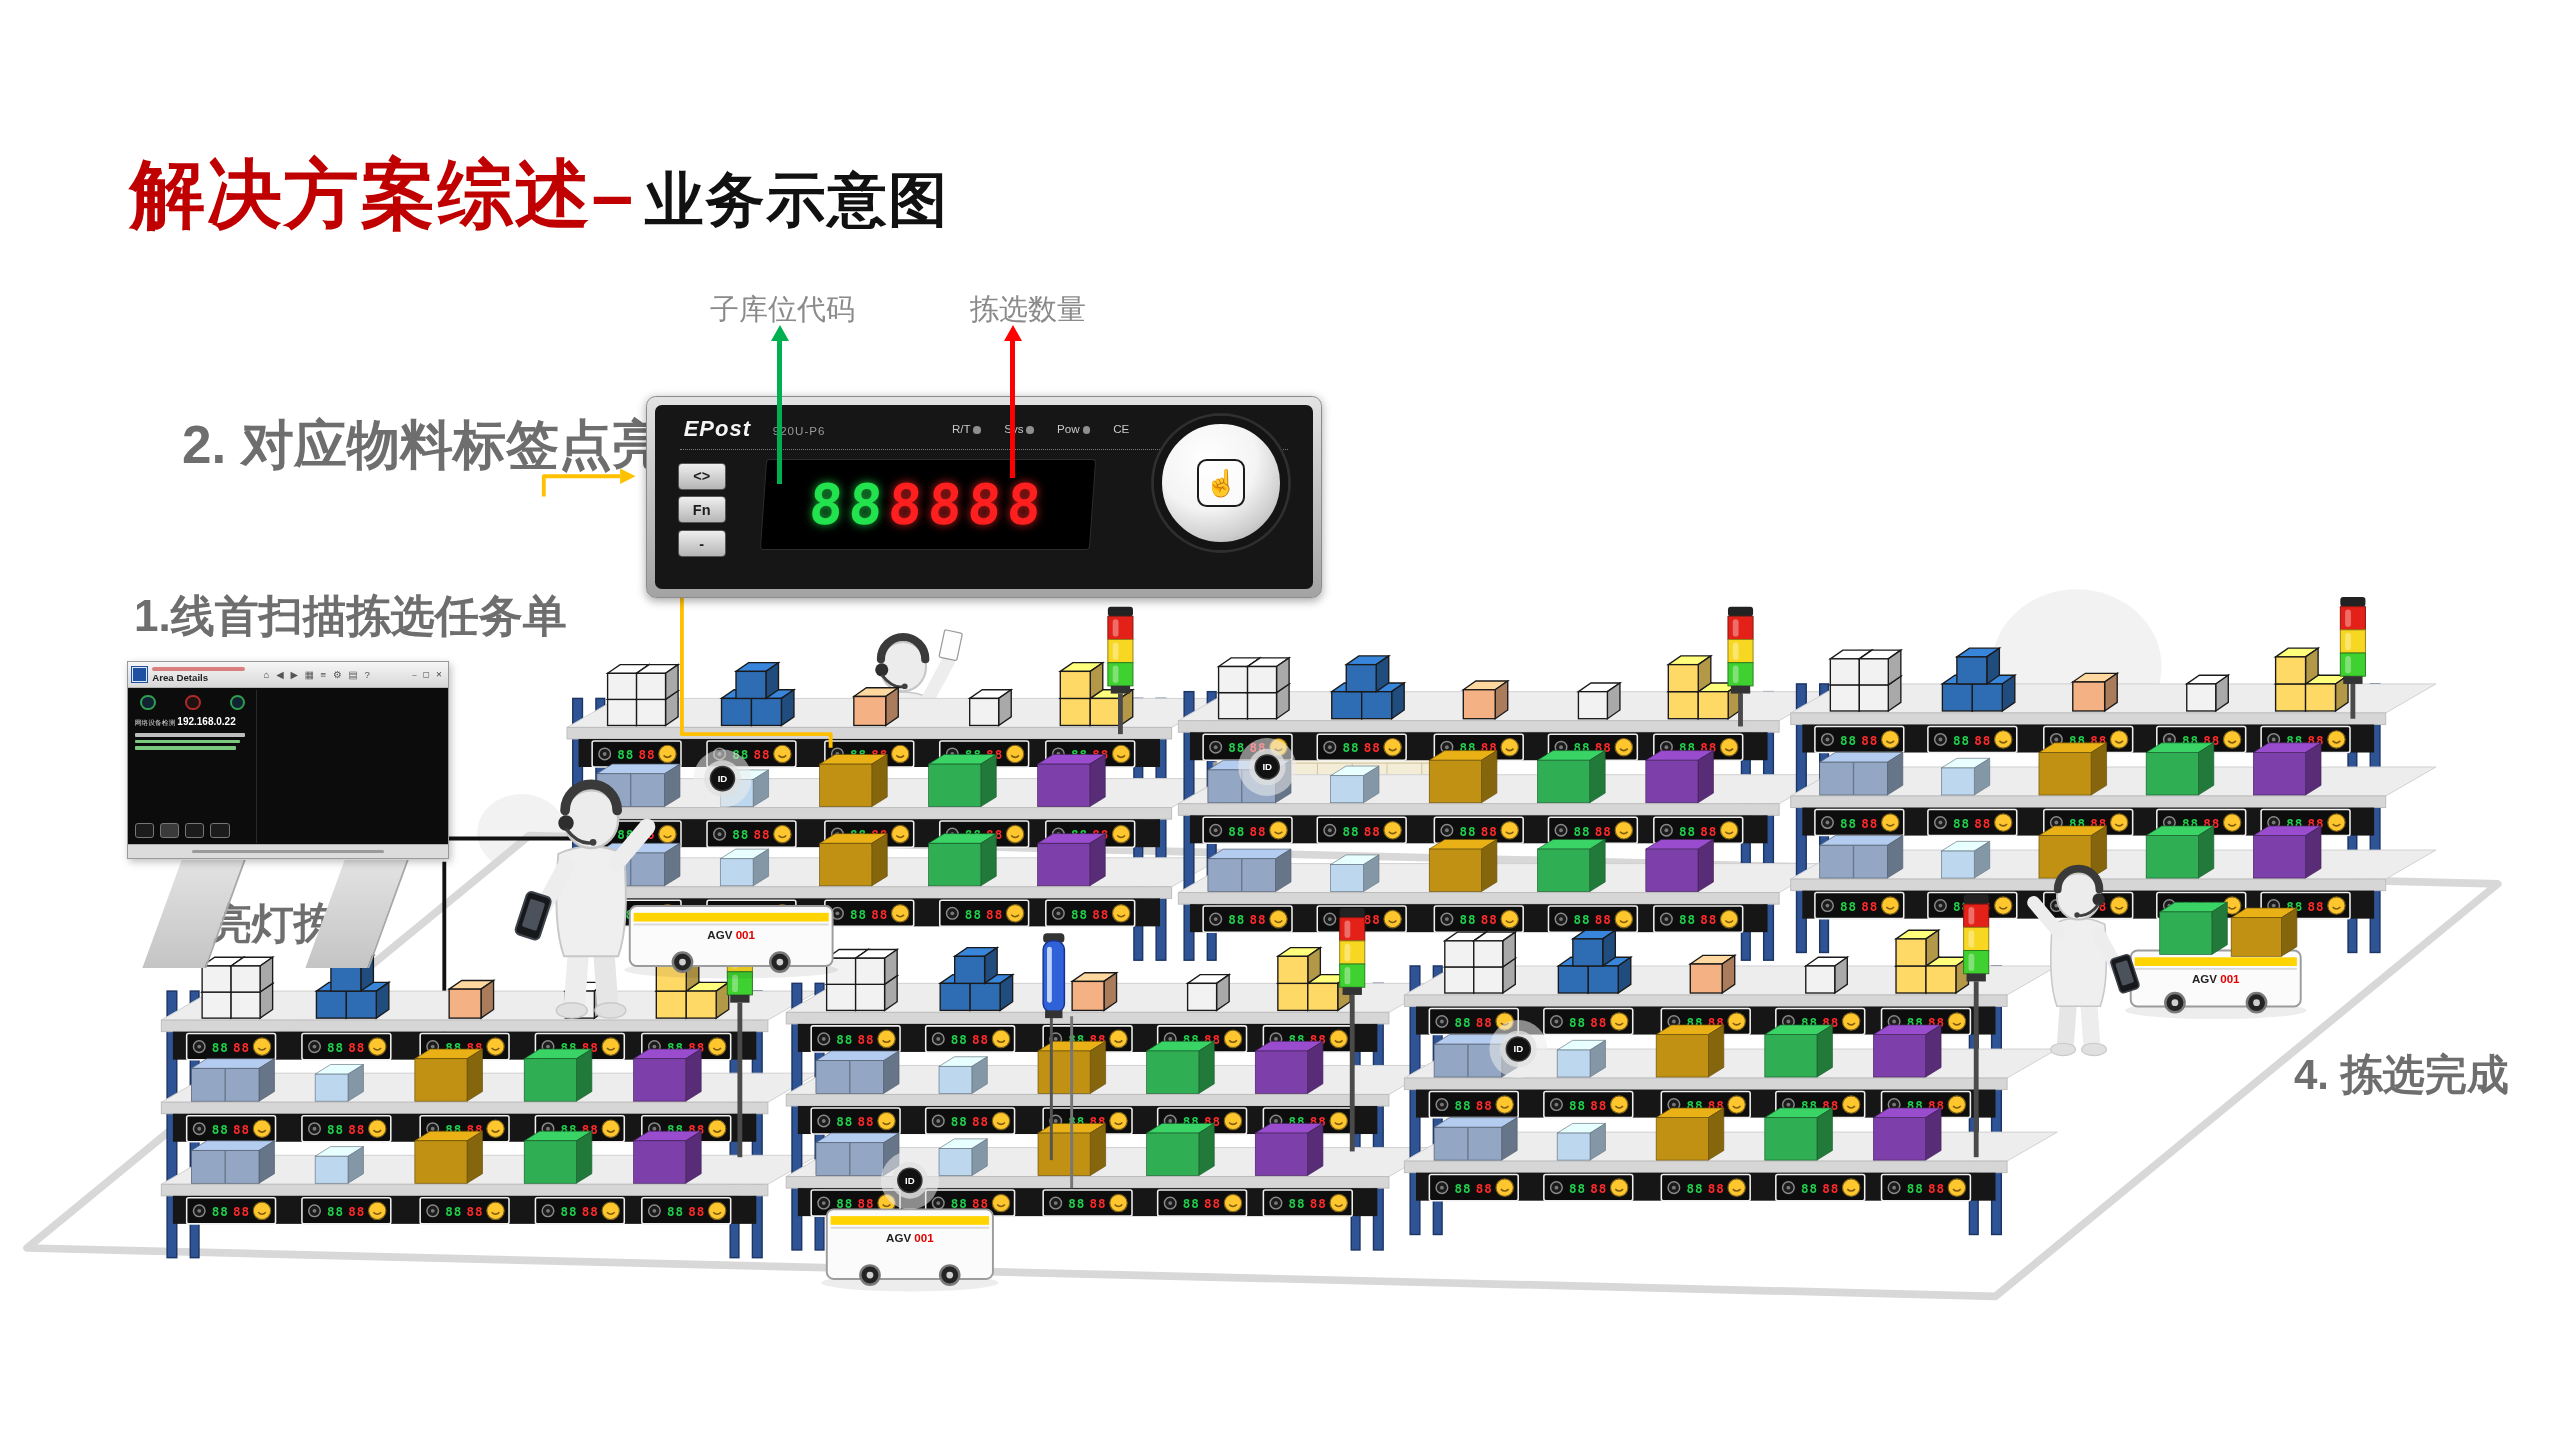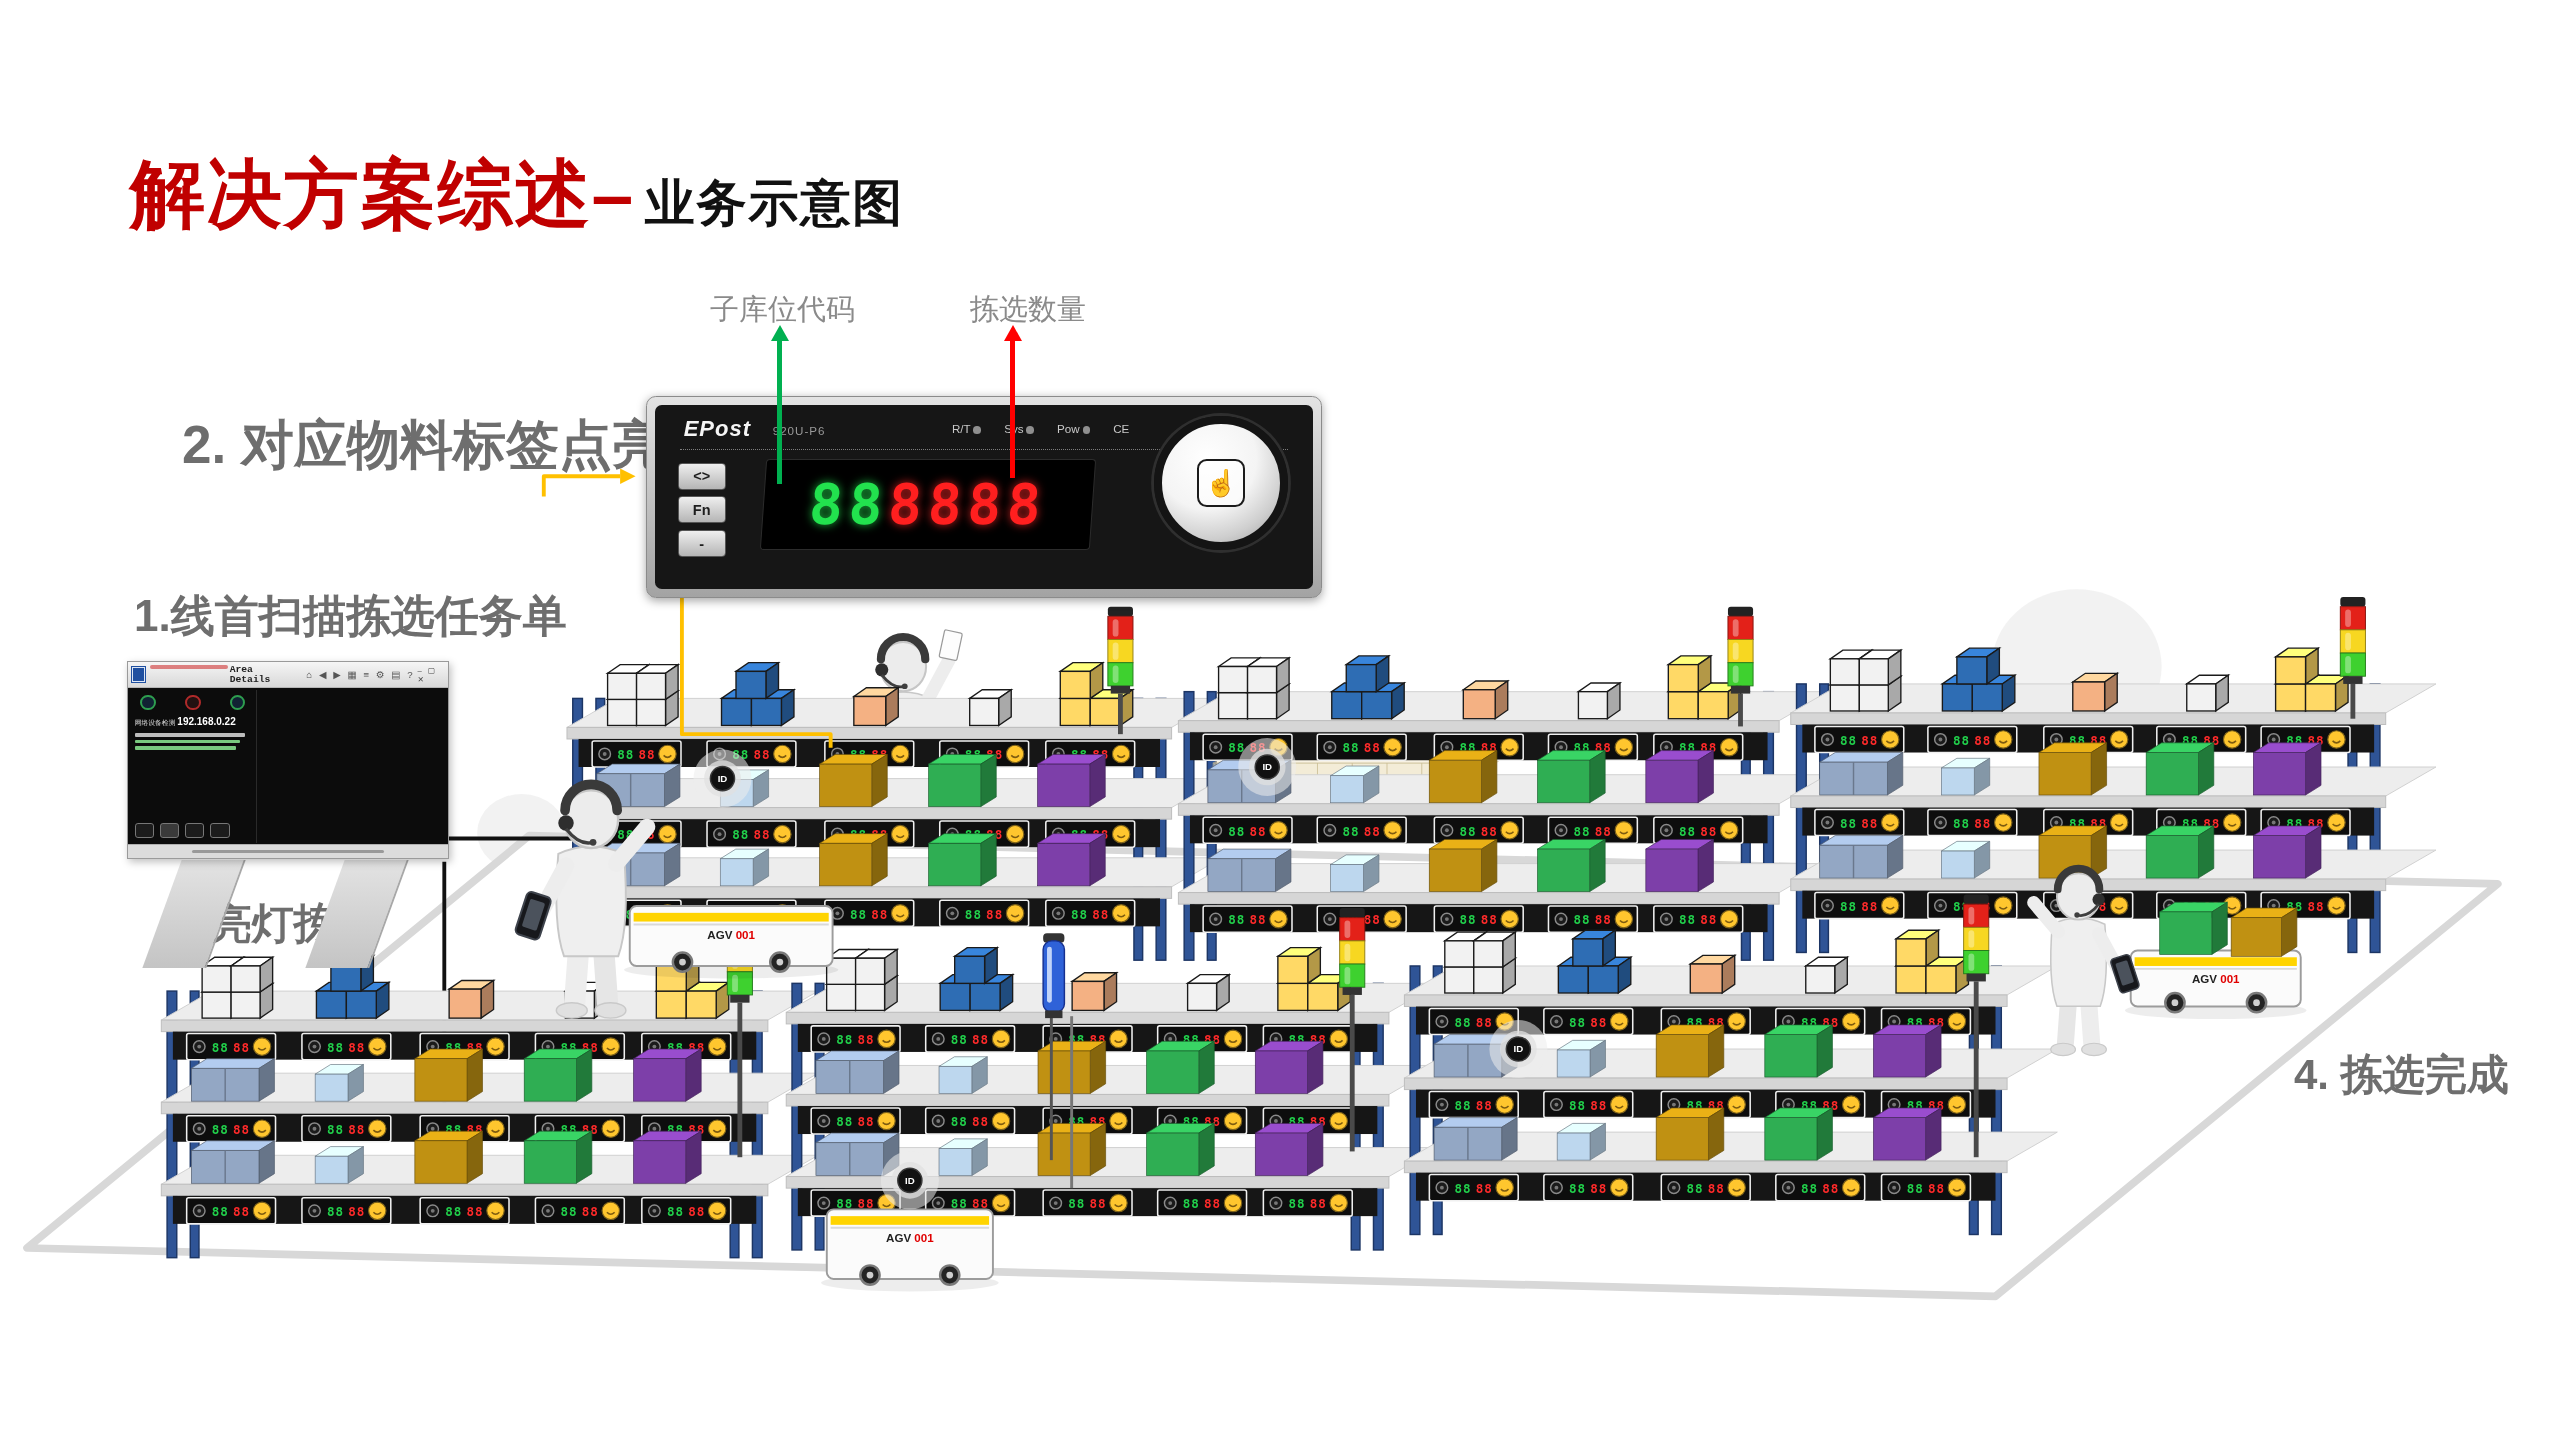--- a/index.html
+++ b/index.html
@@ -3,21 +3,21 @@
 <meta charset="utf-8">
 <style>
   html,body{margin:0;padding:0;background:#fff;}
   #stage{position:relative;width:2576px;height:1449px;background:#ffffff;overflow:hidden;
          font-family:"Liberation Sans",sans-serif;}
   #scene{position:absolute;left:0;top:0;}
   .abs{position:absolute;margin-left:16px;}
   
   .title{left:114px;top:145px;display:flex;align-items:baseline;gap:9.7px;white-space:nowrap;}
   .title-red{font-size:75px;font-weight:bold;letter-spacing:1.9px;}
-  .title-black{font-size:50px;font-weight:bold;color:#111;letter-spacing:1.9px;}
+  .title-black{font-size:59px;font-weight:bold;color:#111;letter-spacing:1.9px;}
   
   .step{font-weight:bold;color:#6e6e6e;white-space:nowrap;}
   .step1{left:118px;top:587px;font-size:44px;}
   .step2{left:166px;top:410px;font-size:53px;}
   .step3{left:147px;top:896px;font-size:42px;}
   .step4{left:2278px;top:1047px;font-size:42px;}
   
   .arrlabel{font-size:29px;color:#8a8a8a;white-space:nowrap;}
   .lbl-code{left:694px;top:290px;}
   .lbl-qty{left:954px;top:290px;}
@@ -48,21 +48,21 @@
   .dev-button{position:absolute;right:25px;top:11.6px;width:118px;height:118px;border-radius:50%;
               background:radial-gradient(circle at 38% 30%,#ffffff 0%,#f4f4f4 45%,#cecece 72%,#989898 100%);
               border:8.7px solid #141414;box-shadow:0 0 0 2.9px #2f2f2f;display:flex;align-items:center;justify-content:center;}
   .dev-touch{width:44px;height:44px;border:2.9px solid #1b1b1b;border-radius:9.7px;display:flex;align-items:center;justify-content:center;
              font-size:26px;color:#1b1b1b;background:rgba(255,255,255,.6);}
   
   .monitor{left:111px;top:661px;width:322px;height:198px;border:1.9px solid #9a9a9a;background:#e8e8e8;z-index:15;
            box-shadow:1.9px 2.9px 7.7px rgba(0,0,0,.25);display:flex;flex-direction:column;box-sizing:border-box;}
   .m-titlebar{height:25px;background:linear-gradient(180deg,#f6f6f6,#d8d8d8);display:flex;align-items:center;padding:0 3.9px;gap:4.8px;border-bottom:1px solid #b5b5b5;}
   .m-logo{width:15.5px;height:15.5px;background:#1f4fa0;border:1.9px solid #dce6f5;outline:1px solid #1f4fa0;box-sizing:border-box;}
-  .m-titcol{display:flex;flex-direction:row;justify-content:flex-start;gap:1.9px;font-family:Liberation Mono, monospace;}
+  .m-titcol{display:flex;flex-direction:column;justify-content:flex-start;gap:1.9px;}
   .m-redline{width:93px;height:3.9px;background:#cc2222;opacity:.55;border-radius:1.9px;}
   .m-apptitle{font-size:9.7px;font-weight:bold;color:#222;line-height:9.7px;}
   .m-toolbar{display:flex;gap:6.8px;margin-left:13.5px;color:#555;font-size:9.7px;align-items:center;}
   .m-winctl{margin-left:auto;font-size:7.7px;color:#444;letter-spacing:1.9px;}
   .m-body{flex:1;background:#0c0c0c;display:flex;gap:1.9px;padding:1.9px;}
   .m-left{width:38%;border-right:1px solid #2a2a2a;padding:2.9px;display:flex;flex-direction:column;}
   .m-circles{display:flex;justify-content:space-between;padding:1.9px 7.7px;}
   .m-c{width:15.5px;height:15.5px;border-radius:50%;box-sizing:border-box;}
   .m-cg{border:2.9px solid #2e9e4f;background:#123;}
   .m-cr{border:2.9px solid #b02a2a;background:#211;}

